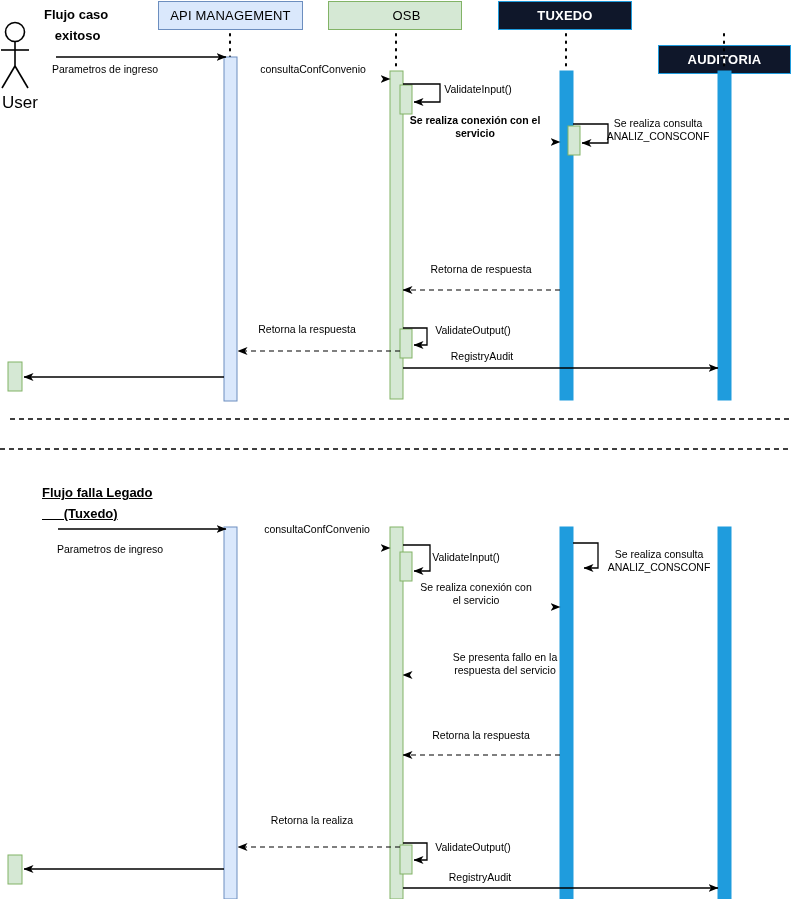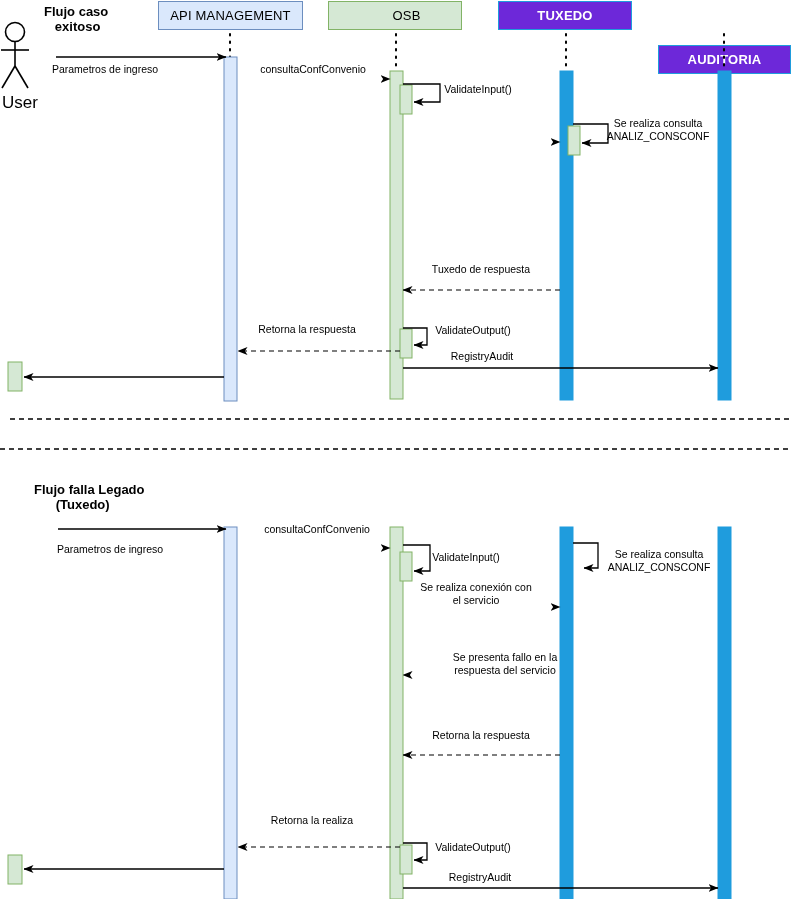--- a/index.html
+++ b/index.html
@@ -40,32 +40,32 @@
     border: 1px solid #6c8ebf;
     color: #000000;
   }
   .hdr-green {
     background: #d5e8d4;
     border: 1px solid #82b366;
     color: #000000;
     padding-left: 23px;
   }
   .hdr-strong {
-    background: #6d28d9;
+    background: #0f172a;
     border: 1px solid #1f9cdd;
     color: #ffffff;
     font-weight: bold;
     justify-content: center;
   }
   .flow-title {
     position: absolute;
     font-size: 13px;
     font-weight: bold;
     color: #000000;
-    line-height: 15px;
+    line-height: 21px;
     white-space: pre;
   }
   .msg-label {
     position: absolute;
     font-size: 10.5px;
     color: #000000;
     line-height: 13px;
     text-align: center;
     white-space: pre;
     transform: translateX(-50%);
@@ -97,21 +97,21 @@
     <span>TUXEDO</span>
   </div>
 
   <div class="hdr-box hdr-strong" style="left:658px; top:1px; width:133px; height:29px;margin-top:44px;">
     <span>AUDITORIA</span>
   </div>
 
   <div class="flow-title" style="left:44px; top:4px;">Flujo caso
    exitoso</div>
 
-  <div class="flow-title" style="left:34px; top:482px;">Flujo falla Legado
+  <div class="flow-title" style="left:42px; top:482px;text-decoration:underline;">Flujo falla Legado
       (Tuxedo)</div>
 
   <div class="actor-label" style="left:2px; top:93px;">User</div>
 
   <svg class="layer" viewBox="0 0 791 899">
     <defs>
       <marker id="arrowFilled" markerWidth="10" markerHeight="8" refX="9.5" refY="4" orient="auto" markerUnits="userSpaceOnUse">
         <path d="M0,0 L10,4 L0,8 L2.6,4 Z" fill="#000000"></path>
       </marker>
       <marker id="arrowFilledRev" markerWidth="10" markerHeight="8" refX="0.5" refY="4" orient="auto" markerUnits="userSpaceOnUse">
@@ -202,25 +202,27 @@
 
     <line x1="224" y1="869" x2="24" y2="869" stroke="#000000" stroke-width="1.3" marker-end="url(#arrowFilled)"></line>
   </svg>
 
   <div class="msg-label" style="left:105px; top:63px;">Parametros de ingreso</div>
 
   <div class="msg-label" style="left:313px; top:63px;">consultaConfConvenio</div>
 
   <div class="msg-label" style="left:478px; top:83px;">ValidateInput()</div>
 
+  <div class="msg-label bold" style="left:475px; top:114px;">Se realiza conexión con el
+servicio</div>
 
   <div class="msg-label" style="left:658px; top:117px;">Se realiza consulta
 ANALIZ_CONSCONF</div>
 
-  <div class="msg-label" style="left:481px; top:263px;">Tuxedo de respuesta</div>
+  <div class="msg-label" style="left:481px; top:263px;">Retorna de respuesta</div>
 
   <div class="msg-label" style="left:473px; top:324px;">ValidateOutput()</div>
 
   <div class="msg-label" style="left:307px; top:323px;">Retorna la respuesta</div>
 
   <div class="msg-label" style="left:482px; top:350px;">RegistryAudit</div>
 
   <div class="msg-label" style="left:110px; top:543px;">Parametros de ingreso</div>
 
   <div class="msg-label" style="left:317px; top:523px;">consultaConfConvenio</div>

